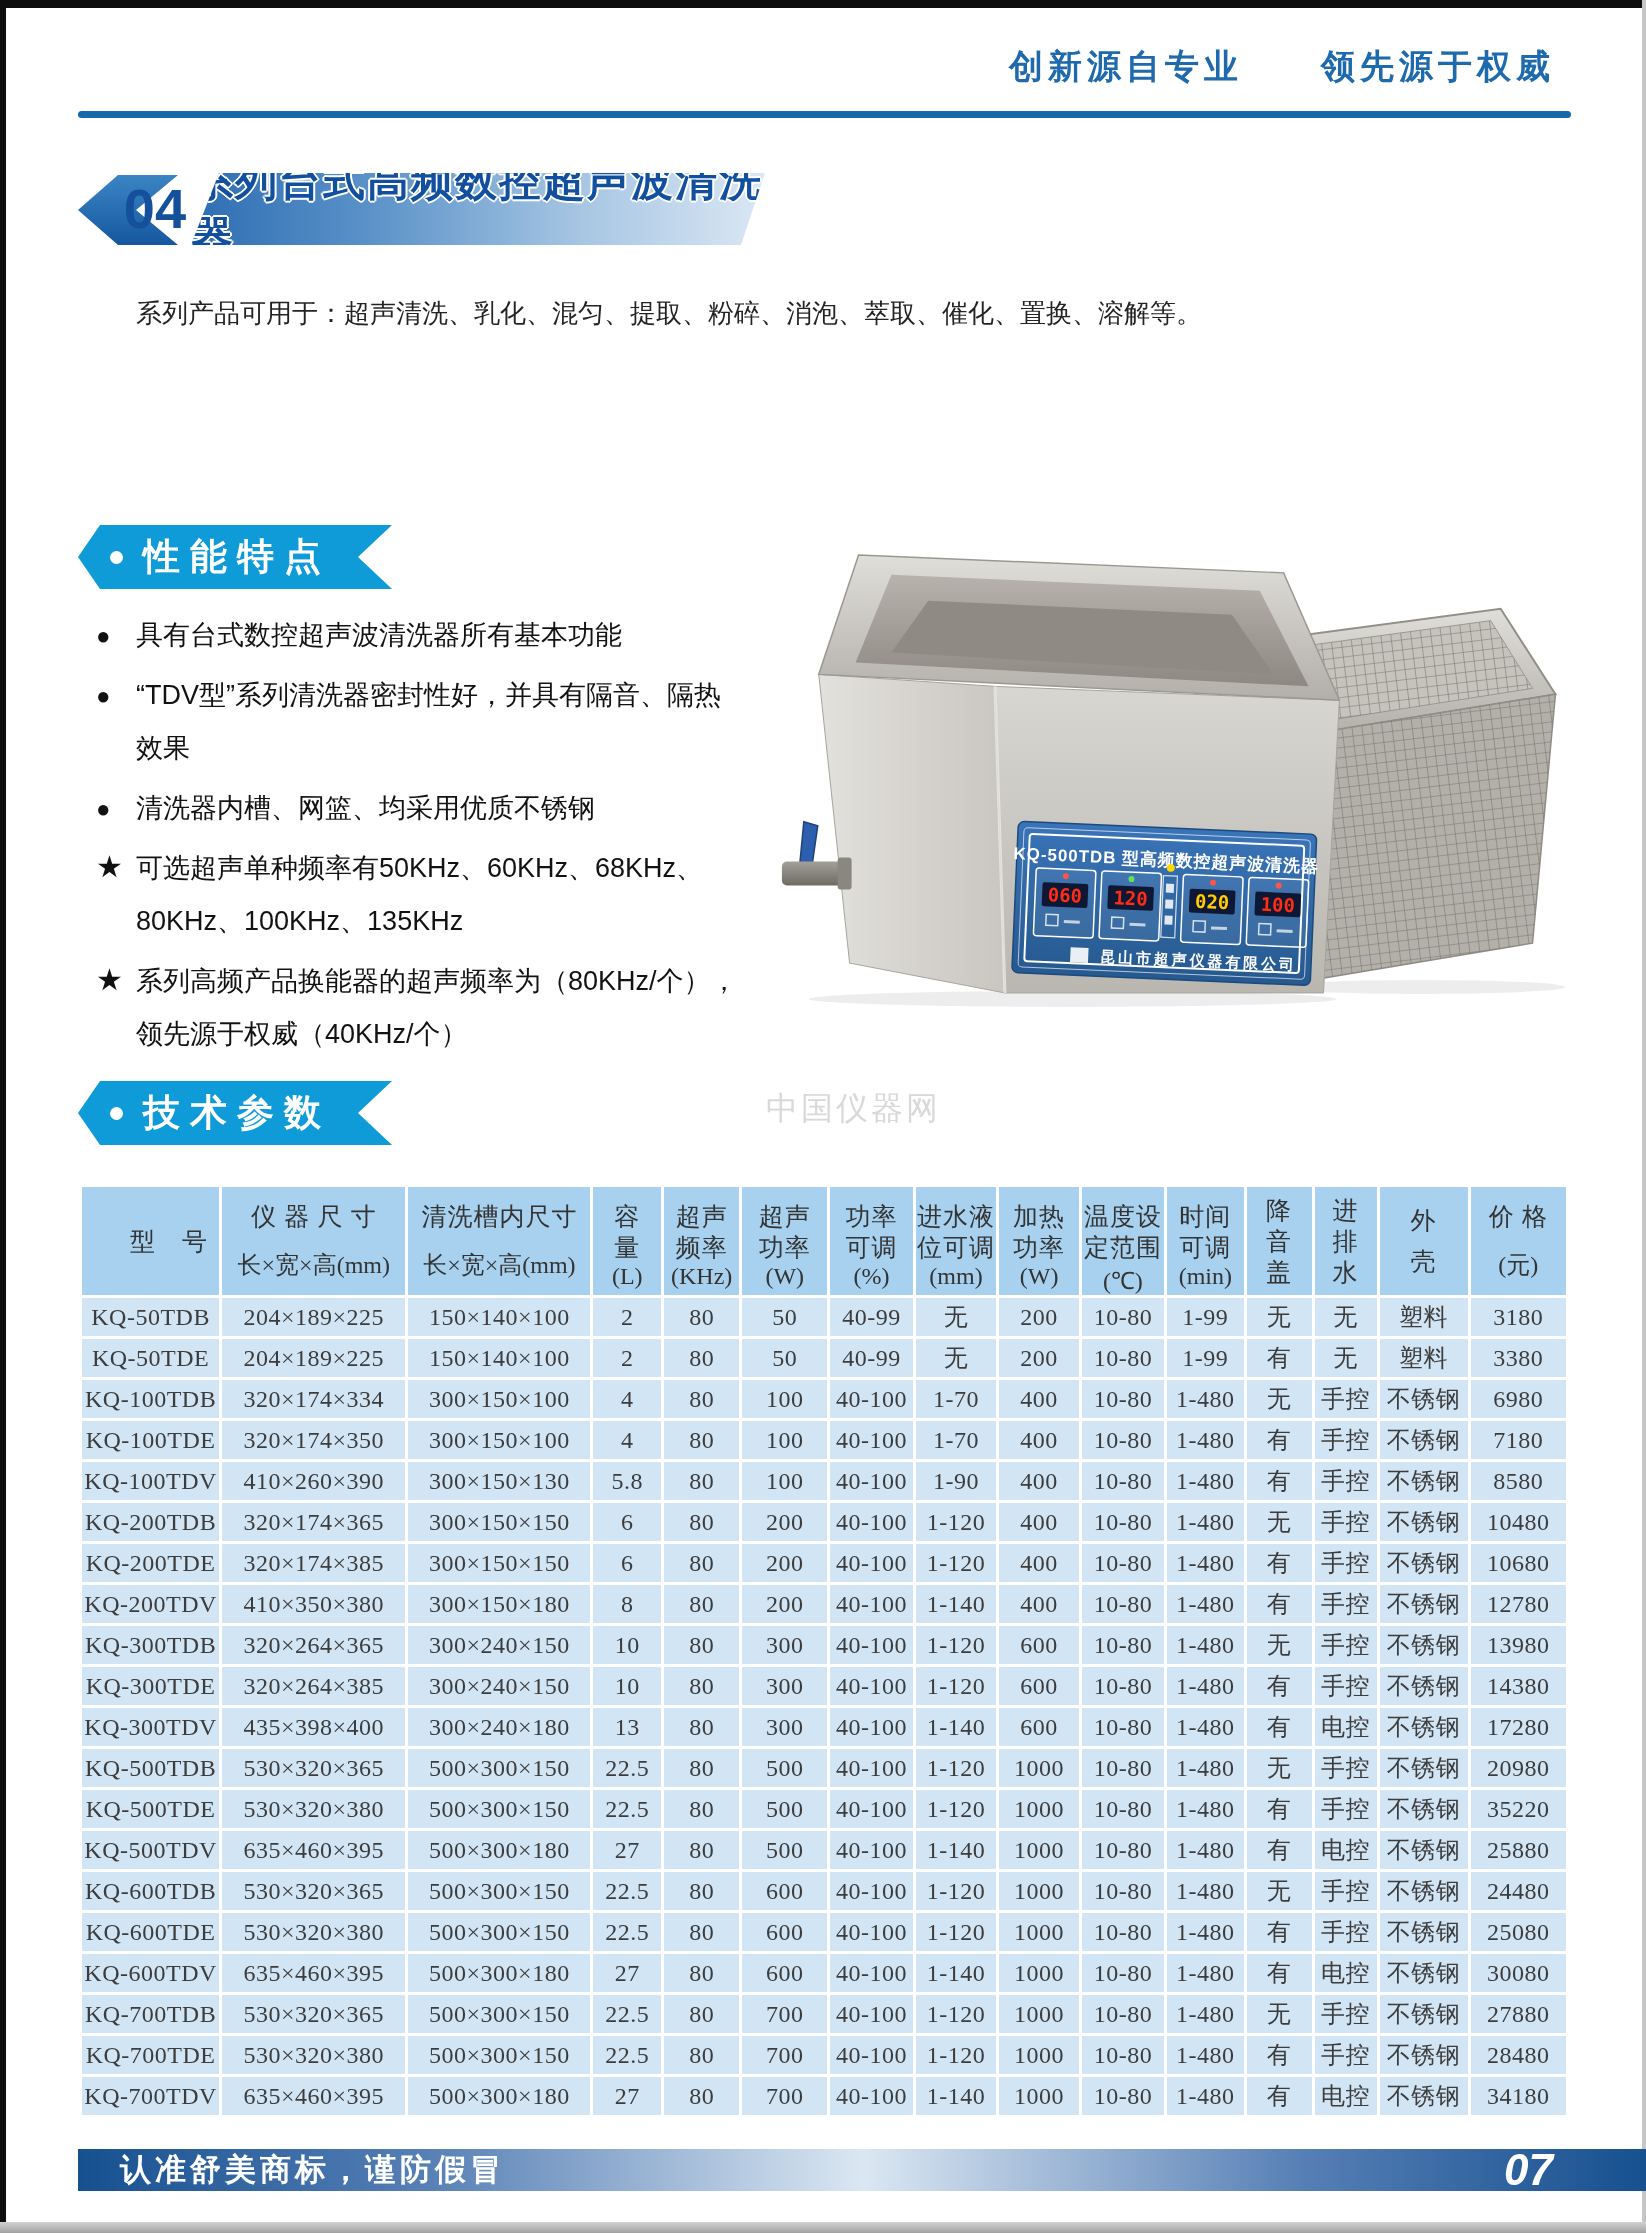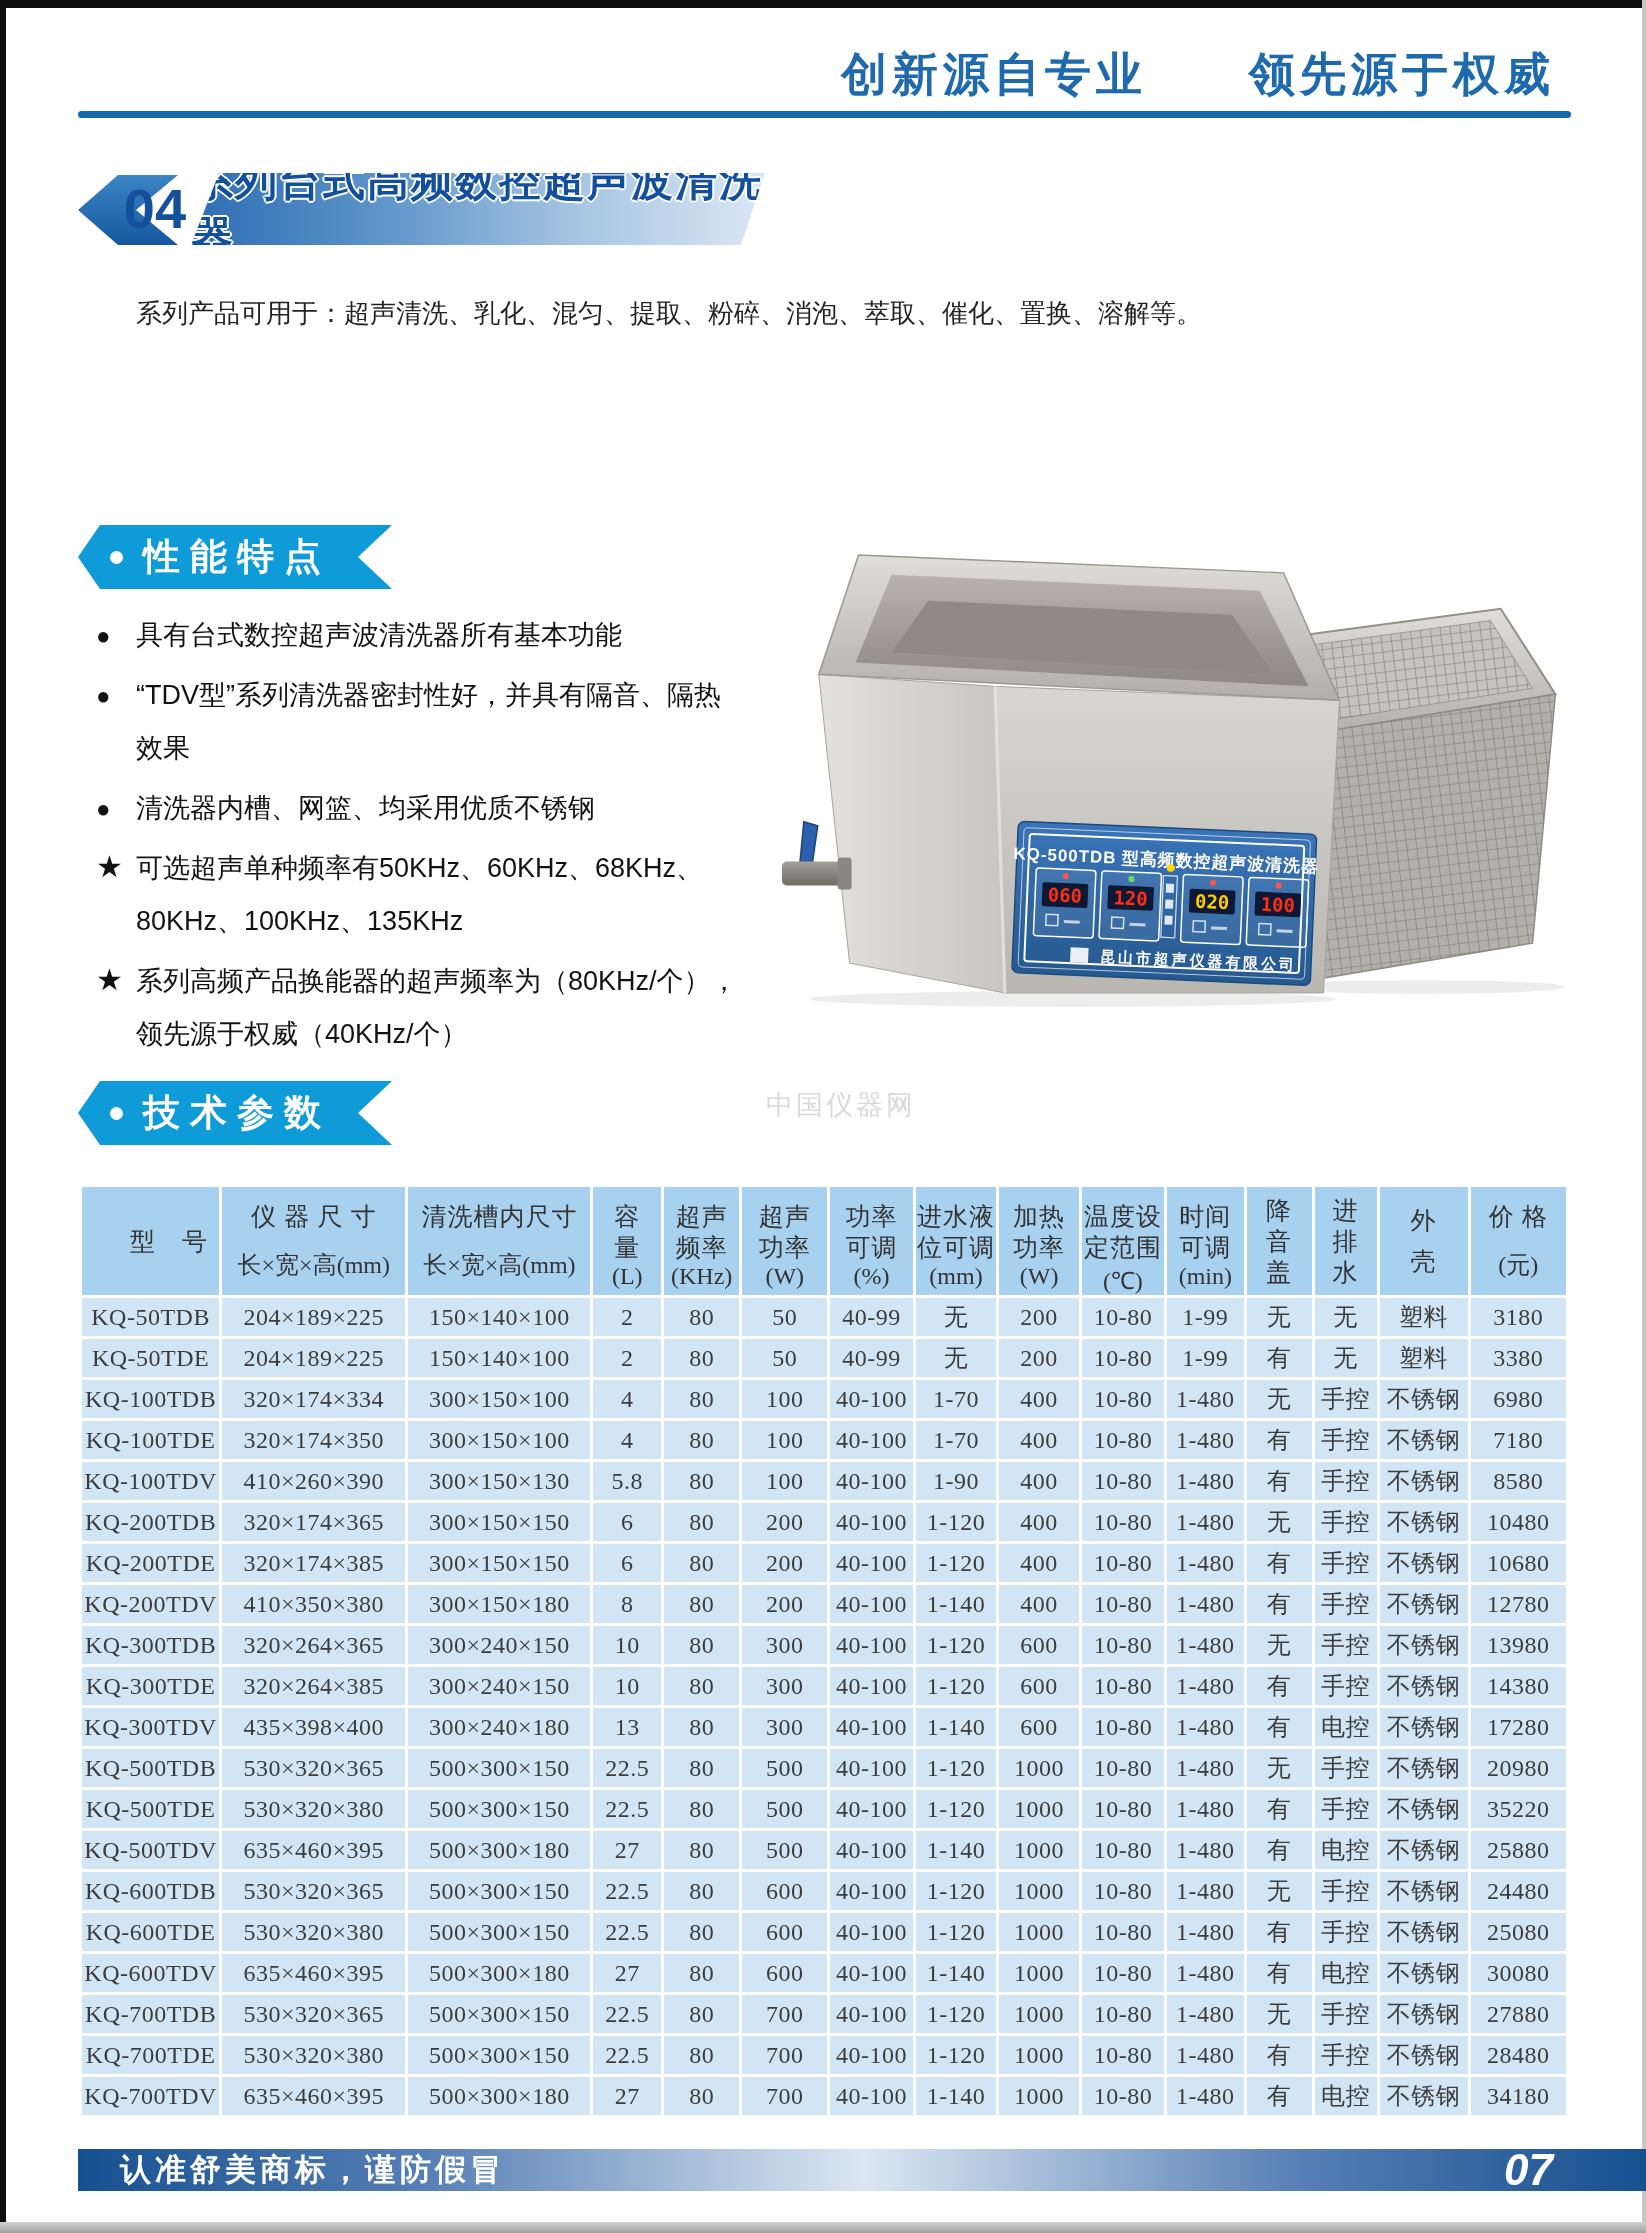--- a/index.html
+++ b/index.html
@@ -6,21 +6,21 @@
   .page{position:relative;width:1647px;height:2234px;background:#ffffff;overflow:hidden;
         font-family:"Liberation Sans",sans-serif;}
   
   .edge-top{position:absolute;left:0;top:0;width:100%;height:8px;background:#0d0d0d;}
   .edge-left{position:absolute;left:0;top:0;width:6px;height:100%;background:#0d0d0d;}
   .edge-right{position:absolute;right:0;top:0;width:5px;height:100%;background:#c6c6c6;}
   .edge-bottom{position:absolute;left:0;bottom:0;width:100%;height:12px;
         background:linear-gradient(#d2d2d2,#9c9c9c);}
 
   
-  .slogan{position:absolute;top:44px;right:92px;font-size:46px;font-weight:bold;
+  .slogan{position:absolute;top:44px;right:92px;font-size:34px;font-weight:bold;
         color:#1e6aad;letter-spacing:5px;white-space:pre;}
   .rule{position:absolute;left:78px;top:111px;width:1493px;height:7px;background:#1568a9;border-radius:4px;}
 
   
   .badge-arrow{position:absolute;left:78px;top:175px;width:100px;height:70px;
         background:linear-gradient(180deg,#3b85c4,#15579f);
         clip-path:polygon(100% 0,40% 0,0 50%,40% 100%,100% 100%,58% 50%);}
   .badge-num{position:absolute;left:119px;top:173px;width:72px;height:72px;line-height:72px;
         text-align:center;font-size:56px;font-weight:bold;color:#14509b;}
   .badge-banner{position:absolute;left:191px;top:173px;width:574px;height:72px;
@@ -46,21 +46,21 @@
   
   .features{position:absolute;left:96px;top:609px;width:647px;list-style:none;margin:0;padding:0;}
   .feat{position:relative;padding-left:40px;font-size:27px;line-height:53px;color:#121212;margin-bottom:7px;}
   .feat .mk{position:absolute;left:0;top:0;font-size:24px;}
   .feat.star .mk{font-size:30px;top:-2px;color:#111;}
 
   
   .product{position:absolute;left:764px;top:517px;width:883px;height:493px;}
 
   
-  .watermark{position:absolute;left:766px;top:1087px;font-size:27px;color:#d9d9d9;letter-spacing:3px;}
+  .watermark{position:absolute;left:766px;top:1087px;font-size:32px;color:#d9d9d9;letter-spacing:3px;}
   .spec-table{position:absolute;left:79px;top:1184px;width:1490px;table-layout:fixed;
         border-collapse:separate;border-spacing:3px;font-family:"Liberation Serif",serif;}
   .spec-table th{background:#a7d1ee;font-weight:normal;color:#333;padding:0;}
   .th-in{display:flex;flex-direction:column;justify-content:space-between;align-items:center;
         height:108px;padding:14px 0;box-sizing:border-box;font-size:25px;}
   .th-in.center{justify-content:center;padding-left:37px;}
   .th-in.vchars{justify-content:space-evenly;padding:8px 0;}
   .th-name{line-height:31px;text-align:center;letter-spacing:1px;}
   .th-unit{font-size:24px;letter-spacing:0;}
   .spec-table td{background:#d2e5f5;height:38px;text-align:center;font-size:24px;

